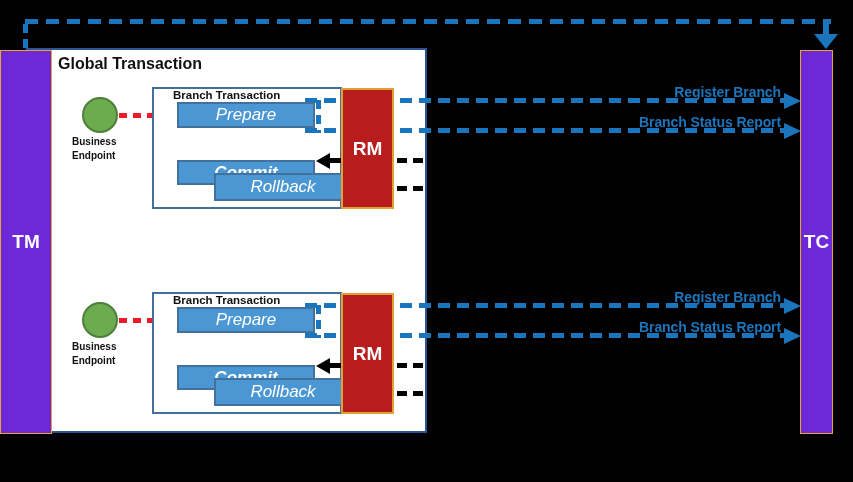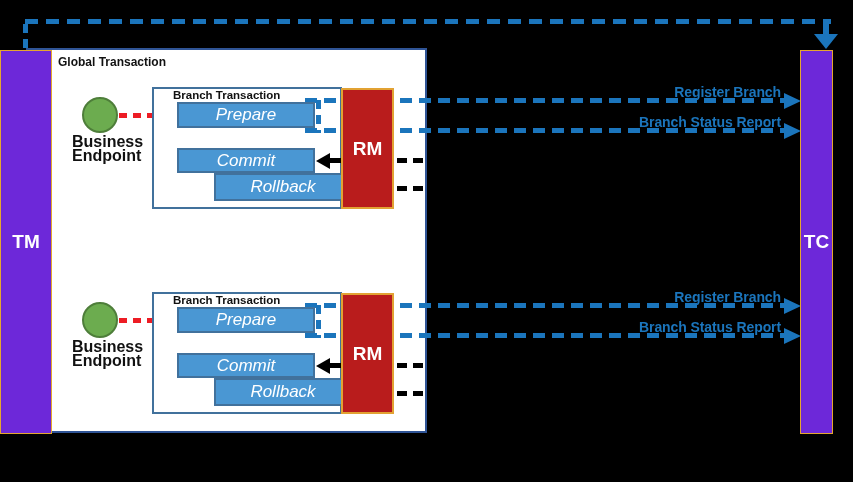--- a/index.html
+++ b/index.html
@@ -2,21 +2,21 @@
 <html><head>
 <meta charset="utf-8">
 <style>
   html,body{margin:0;padding:0;background:#000;}
   .canvas{position:relative;width:853px;height:482px;background:#000;overflow:hidden;
           font-family:"Liberation Sans",sans-serif;}
 
   
   .global-box{position:absolute;left:26px;top:48px;width:401px;height:385px;
               background:#fff;border:2px solid #2F5496;box-sizing:border-box;z-index:1;}
-  .global-label{position:absolute;left:58px;top:55px;font-size:12px;font-weight:bold;
+  .global-label{position:absolute;left:58px;top:55px;font-size:16px;font-weight:bold;
                 color:#111;z-index:2;}
 
   
   .actor{position:absolute;top:50px;height:384px;background:#6d28d9;border:1px solid #E5A62F;
          box-sizing:border-box;z-index:6;display:flex;align-items:center;justify-content:center;
          color:#fff;font-weight:bold;font-size:19px;}
   .tm{left:0;width:52px;}
   .tc{left:800px;width:33px;}
 
   
@@ -37,36 +37,36 @@
   .begin-label{position:absolute;left:601px;top:2px;width:200px;text-align:right;
        color:#1B75BC;font-weight:bold;font-size:10.5px;letter-spacing:-0.1px;z-index:2;}
 
   
   .branch{position:absolute;left:0;width:853px;height:140px;z-index:2;}
   .b1{top:87px;}
   .b2{top:292px;}
 
   .endpoint{position:absolute;left:82px;top:10px;width:36px;height:36px;border-radius:50%;
             background:#6CAC4F;border:2px solid #4E7E3A;box-sizing:border-box;}
-  .endpoint-label{position:absolute;left:72px;top:48px;font-size:16px;font-weight:bold;
+  .endpoint-label{position:absolute;left:72px;top:48px;font-size:10px;font-weight:bold;
             color:#111;line-height:13.5px;}
 
   .red-dashes{left:119px;top:26px;width:38px;}
   .red-head{position:absolute;left:156px;top:19px;width:0;height:0;
        border-top:9px solid transparent;border-bottom:9px solid transparent;border-left:21px solid #ED1C24;}
 
   .bt-box{position:absolute;left:152px;top:0;width:190px;height:122px;background:#fff;
           border:2px solid #41719C;box-sizing:border-box;}
   .bt-label{position:absolute;left:158px;top:2px;font-size:11.5px;font-weight:bold;color:#111;padding-left:15px;}
 
   .step{position:absolute;left:177px;width:138px;background:#4A97D3;border:2px solid #41719C;
         box-sizing:border-box;color:#fff;font-style:italic;font-size:17px;
         display:flex;align-items:center;justify-content:center;}
   .prepare{top:15px;height:26px;}
-  .commit{top:61px;height:25px;}
+  .commit{top:73px;height:25px;font-weight:bold;}
   .rollback{top:86px;height:28px;margin-left:37px;}
 
   .rm-box{position:absolute;left:341px;top:1px;width:53px;height:121px;background:#b91c1c;
           border:2px solid #E2A233;box-sizing:border-box;z-index:5;display:flex;align-items:center;
           justify-content:center;color:#fff;font-weight:bold;font-size:19px;}
 
   .reg-line{left:305px;top:11px;width:479px;}
   .status-line{left:305px;top:41px;width:479px;}
   .prepare-connector{left:316px;top:13px;height:33px;}
   .arr-right-blue{position:absolute;width:0;height:0;border-top:8px solid transparent;

